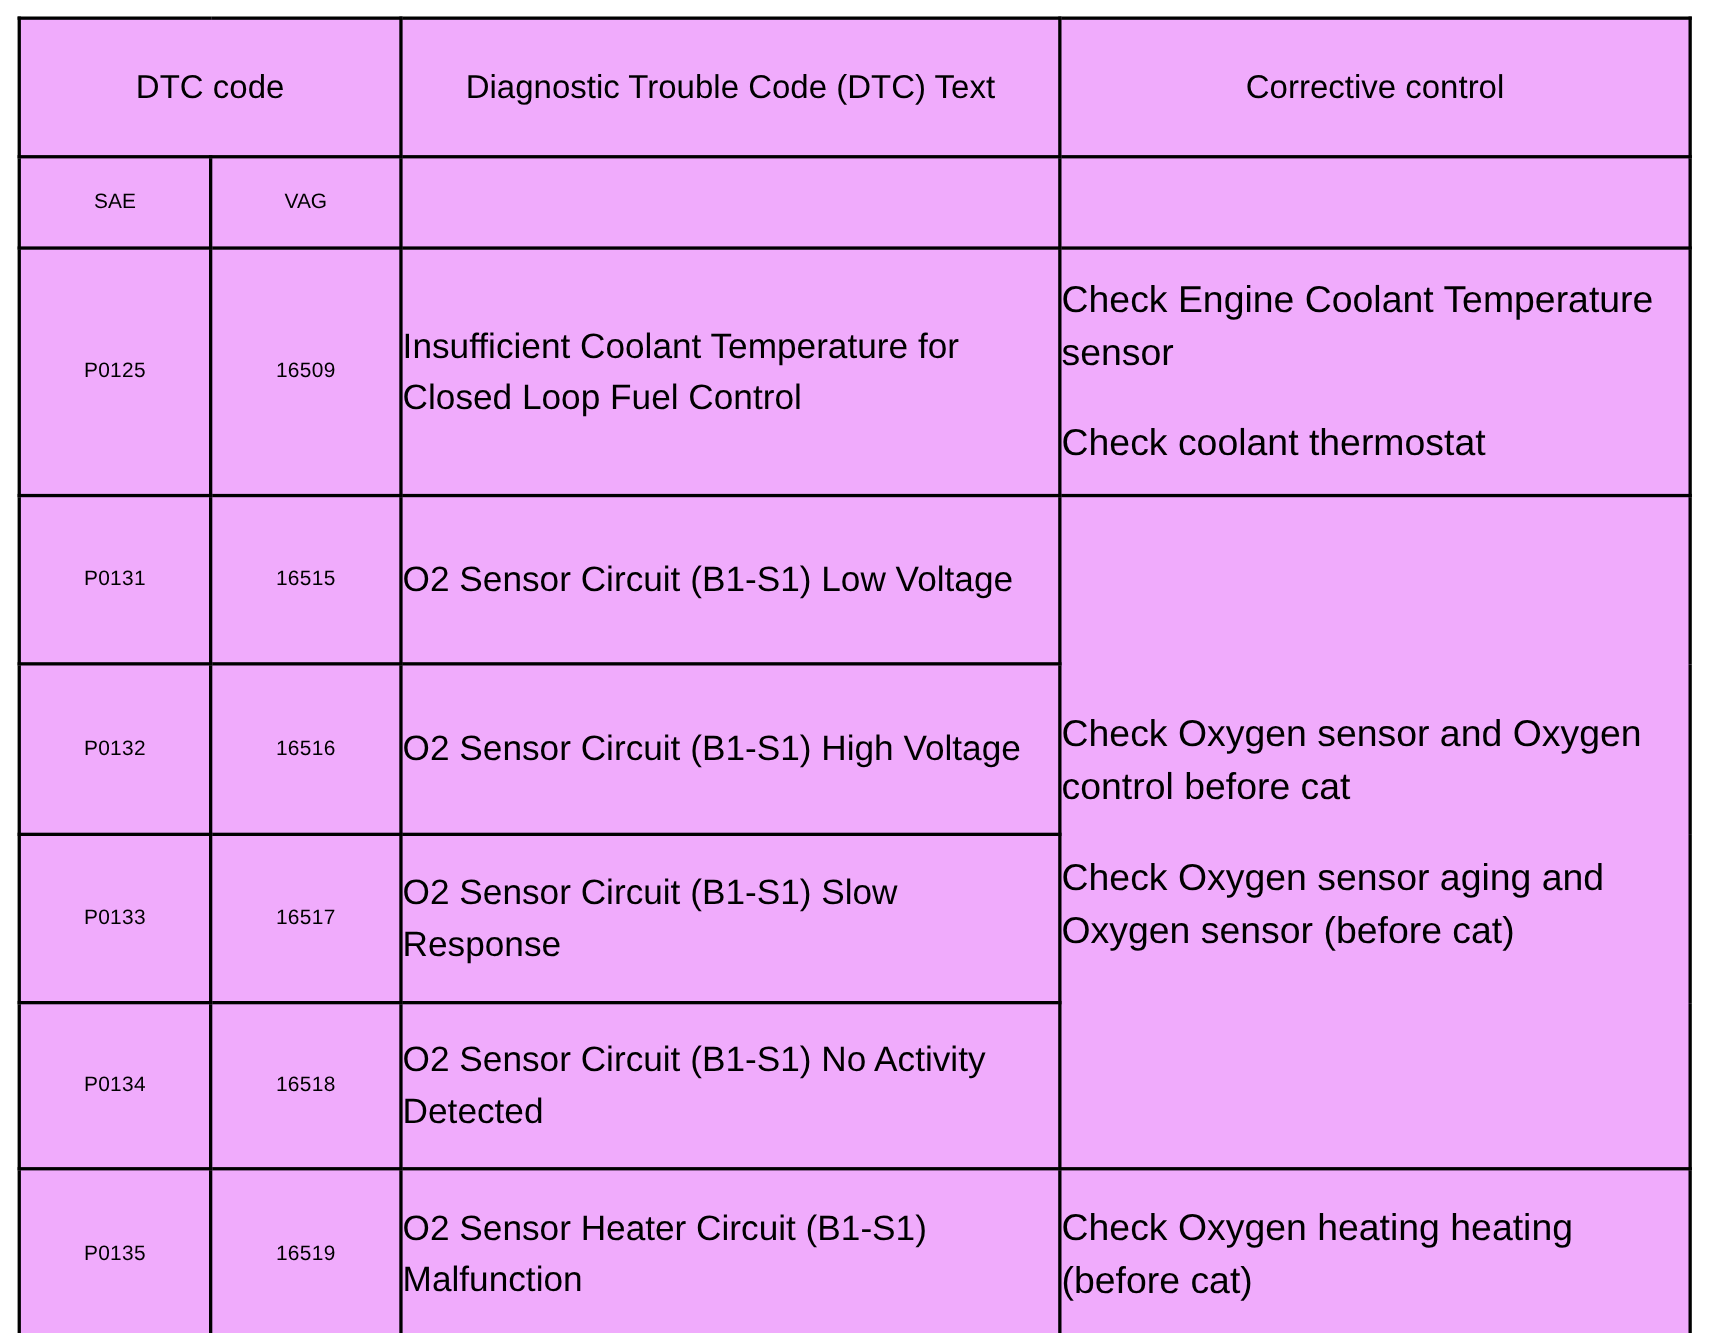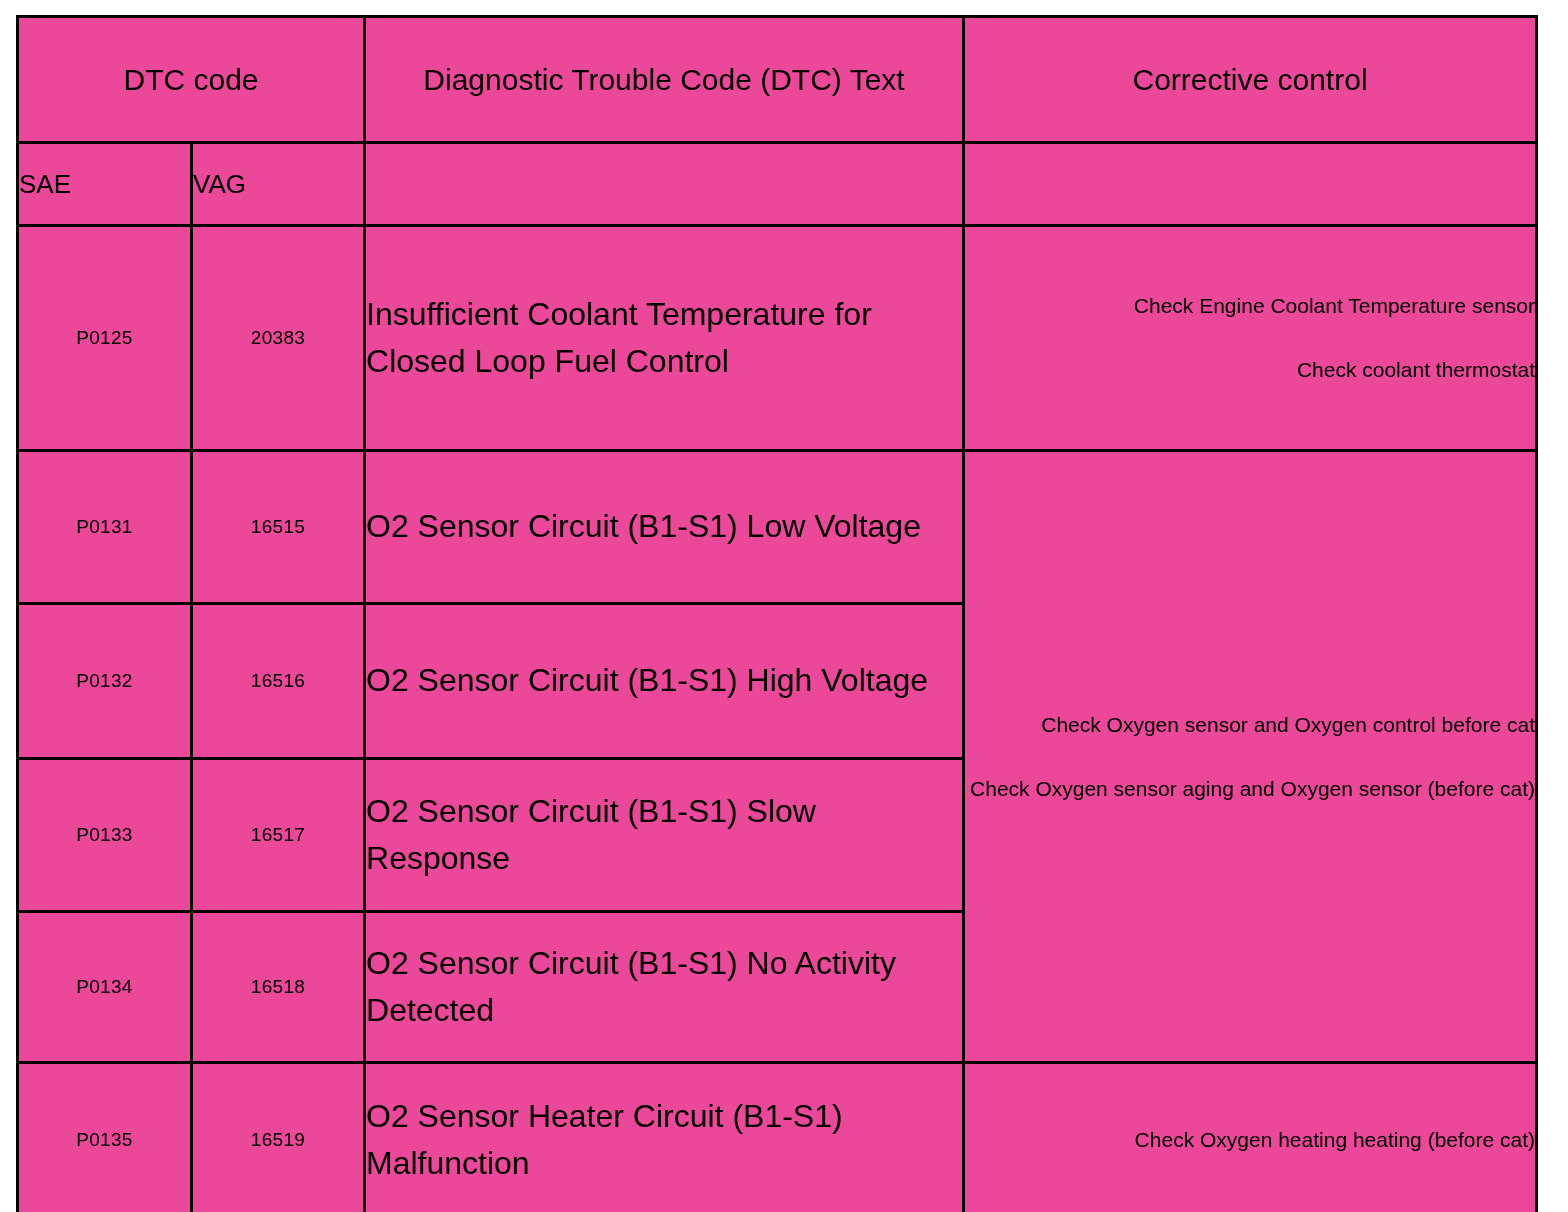--- a/index.html
+++ b/index.html
@@ -30,21 +30,21 @@
     width: 1519px;
     border-collapse: collapse;
     table-layout: fixed;
     background: #ffffff;
   }
 
   table.dtc-table td,
   table.dtc-table th {
     border: 3px solid #000000;
     padding: 0;
-    background: #ec4899;
+    background: #f0abfc;
     vertical-align: middle;
     font-weight: normal;
   }
 
   
   col.c-sae  { width: 174px; }
   col.c-vag  { width: 173px; }
   col.c-text { width: 599px; }
   col.c-act  { width: 573px; }
 
@@ -58,23 +58,23 @@
     line-height: 1.38;
     padding-top: 7px;
   }
   .hdr-top .hdr-txt {
     display: block;
     padding: 0 10px;
   }
 
   .hdr-sub {
     height: 80px;
-    text-align: left;
+    text-align: center;
     vertical-align: top;
-    font-size: 26px;
+    font-size: 19px;
     font-weight: normal;
     padding-top: 13px;
   }
   .hdr-sub-blank {
     height: 80px;
   }
 
   
   .cell-code {
     text-align: center;
@@ -85,22 +85,22 @@
 
   .cell-text {
     text-align: left;
     font-size: 32px;
     line-height: 1.47;
     padding: 0 12px 0 35px;
     vertical-align: middle;
   }
 
   .cell-action {
-    text-align: right;
-    font-size: 21px;
+    text-align: left;
+    font-size: 34px;
     line-height: 1.42;
     padding: 0 22px;
     vertical-align: middle;
   }
   .cell-action .para { display: block; }
   .cell-action .gap  { display: block; height: 34px; }
 
   
   .r-p0125 > td { height: 222px; }
   .r-p0131 > td { height: 150px; }
@@ -137,21 +137,21 @@
 
       <tr>
         <td class="hdr-sub">SAE</td>
         <td class="hdr-sub">VAG</td>
         <td class="hdr-sub-blank"></td>
         <td class="hdr-sub-blank"></td>
       </tr>
 
       <tr class="r-p0125">
         <td class="cell-code">P0125</td>
-        <td class="cell-code">20383</td>
+        <td class="cell-code">16509</td>
         <td class="cell-text">Insufficient Coolant Temperature for Closed Loop Fuel Control</td>
         <td class="cell-action">
           <span class="para">Check Engine Coolant Temperature sensor</span>
           <span class="gap"></span>
           <span class="para">Check coolant thermostat</span>
         </td>
       </tr>
 
       <tr class="r-p0131">
         <td class="cell-code">P0131</td>

